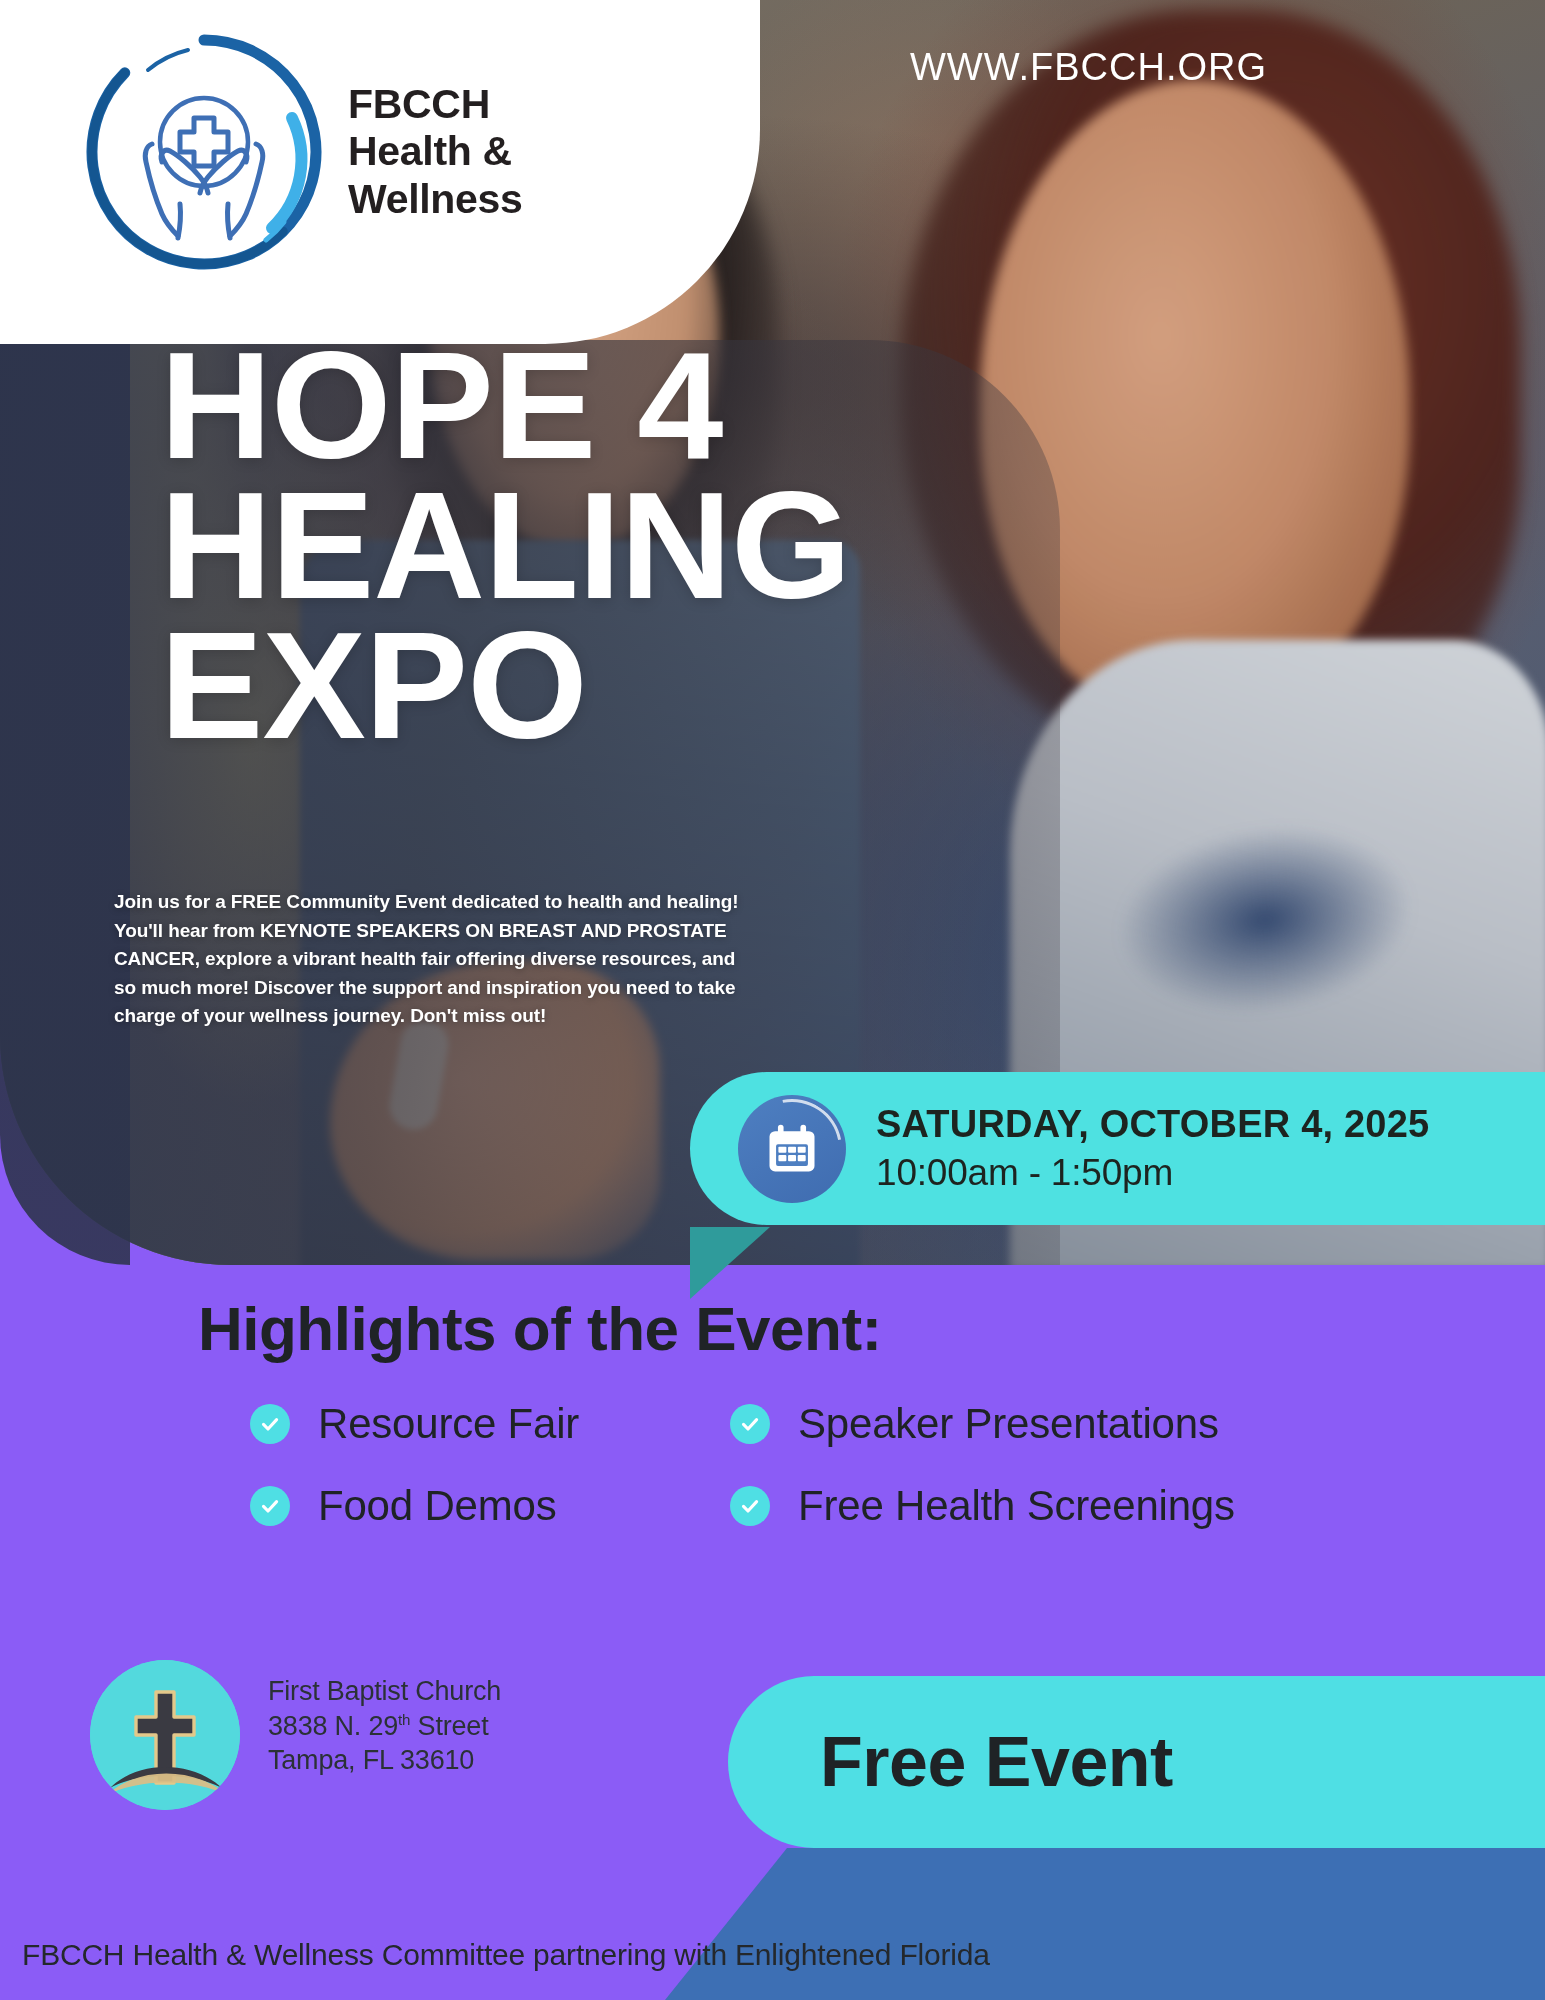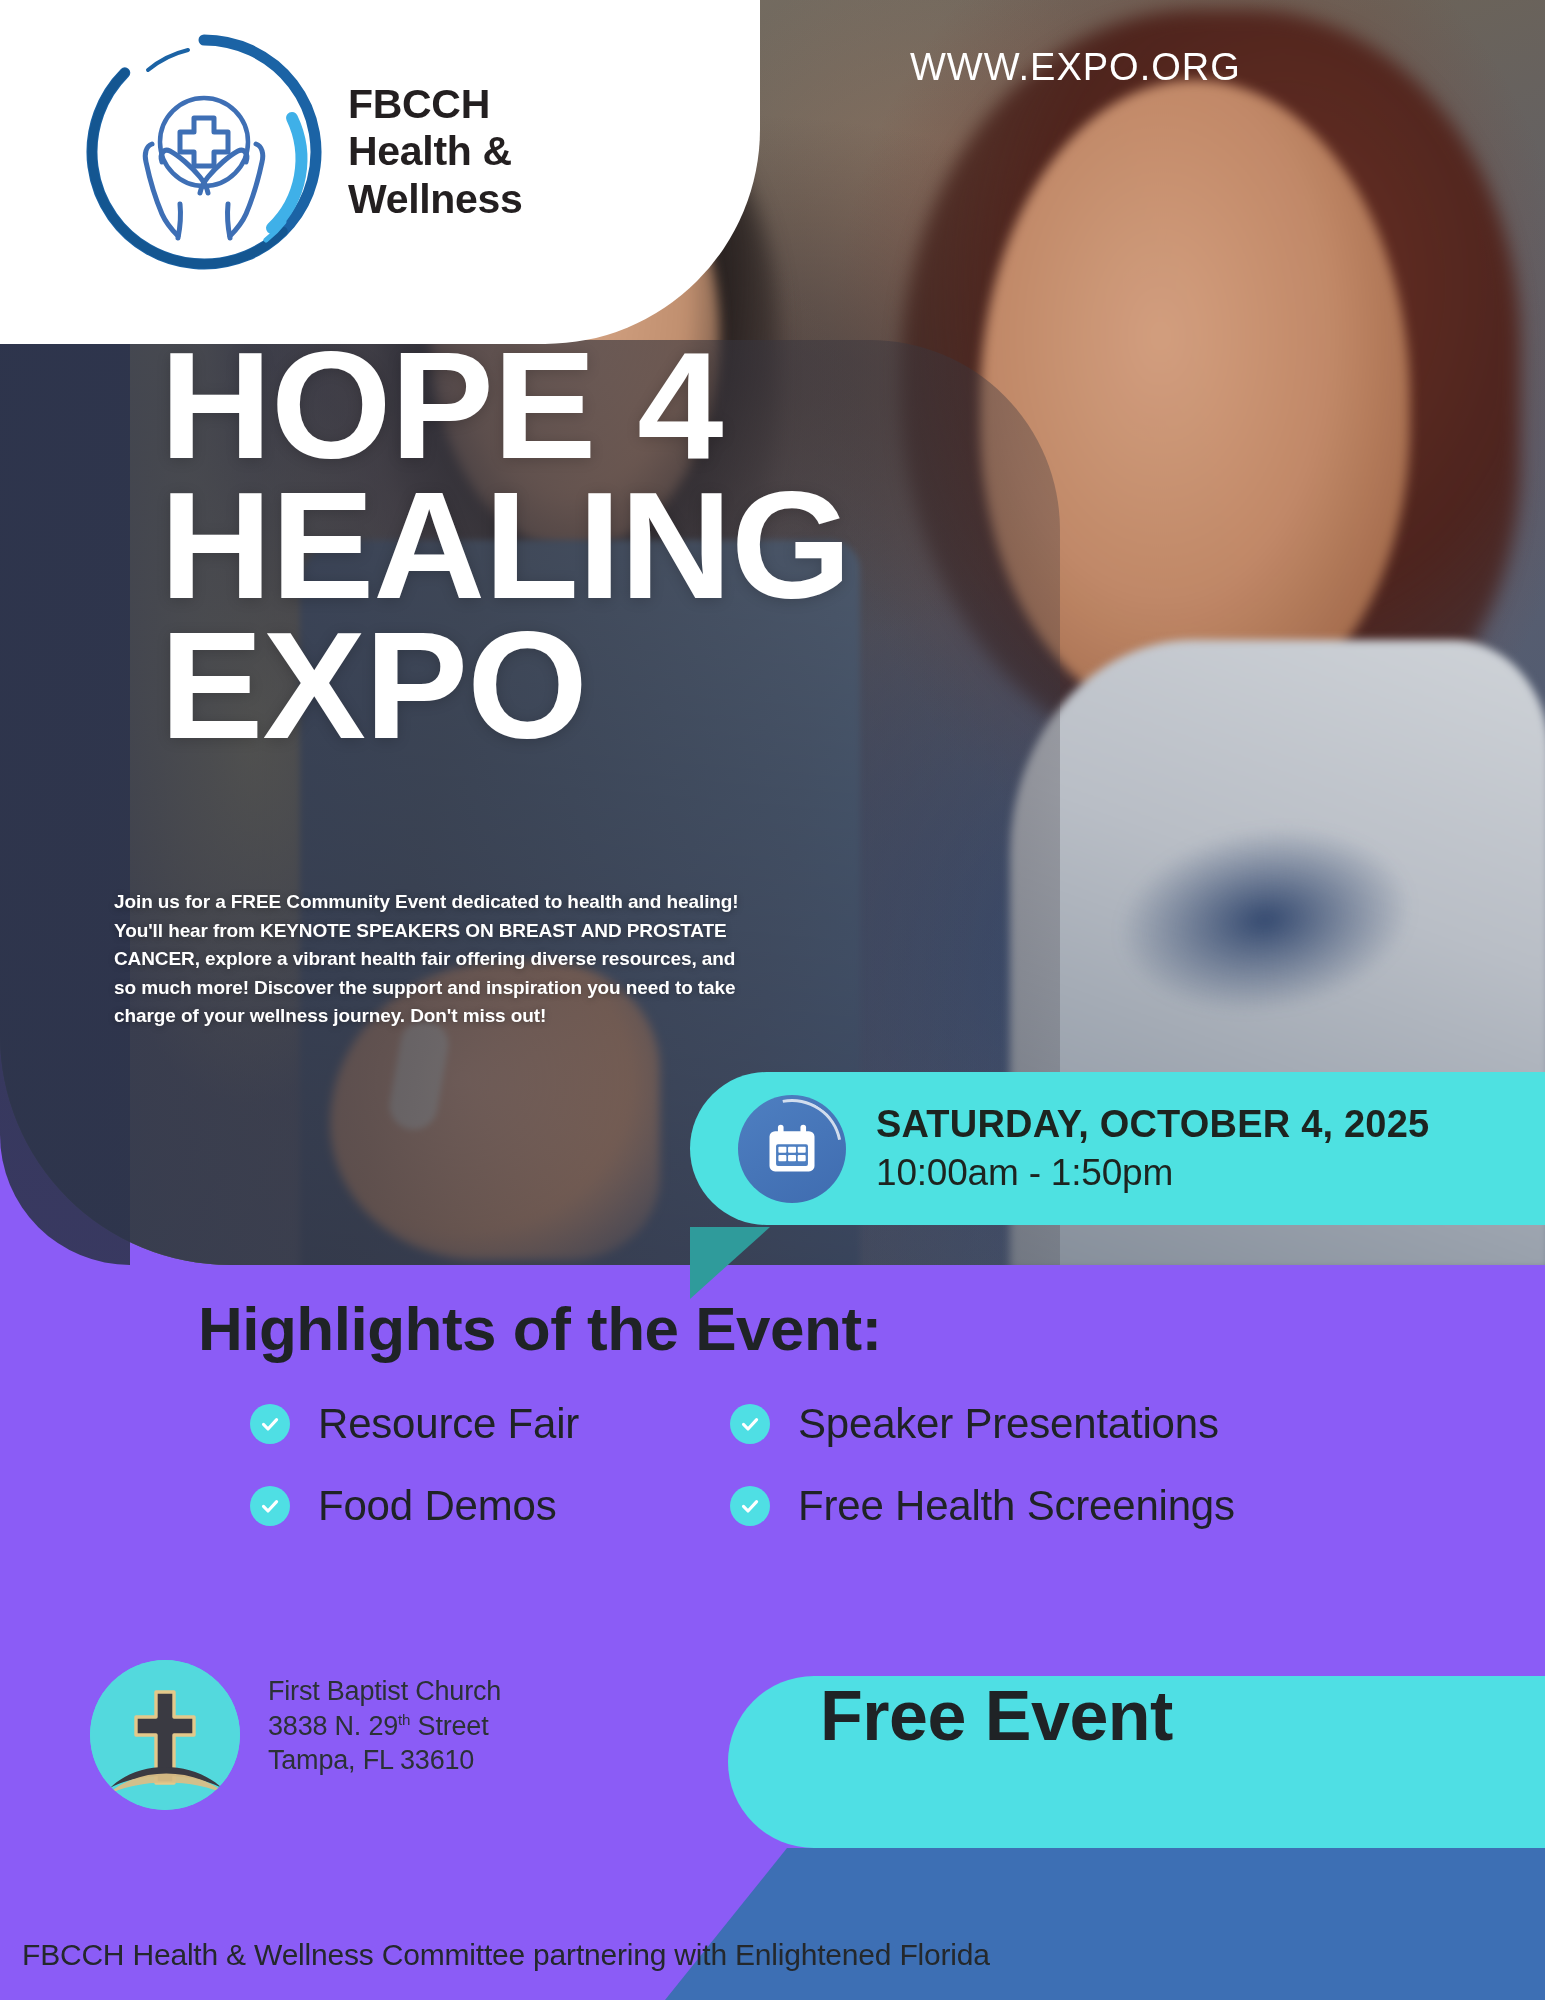--- a/index.html
+++ b/index.html
@@ -348,21 +348,21 @@
 
   
   .free-pill {
     position: absolute;
     left: 728px; top: 1676px;
     width: 817px; height: 172px;
     background: #4fdfe4;
     border-top-left-radius: 92px;
     border-bottom-left-radius: 92px;
     display: flex;
-    align-items: flex-start;
+    align-items: center;
     z-index: 25;
   }
   .free-pill-label {
     font-family: "Liberation Sans Narrow", "Liberation Sans", sans-serif;
     font-weight: 700;
     font-size: 70px;
     color: #1f2326;
     letter-spacing: -0.5px;
     margin-left: 92px;
   }
@@ -556,16 +556,16 @@
     </span>
   </div>
 
   <div class="free-pill">
     <span class="free-pill-label">Free Event</span>
   </div>
 
   <div class="footer-panel">
     <div class="footer-shape"></div>
   </div>
-  <a class="footer-url" href="#" style="text-decoration:none;">WWW.EXPO.ORG</a>
+  <a class="footer-url" href="#" style="text-decoration:none;">WWW.FBCCH.ORG</a>
   <div class="footer-note">FBCCH Health &amp; Wellness Committee partnering with Enlightened Florida</div>
 
 </div>
 
 </body></html>

